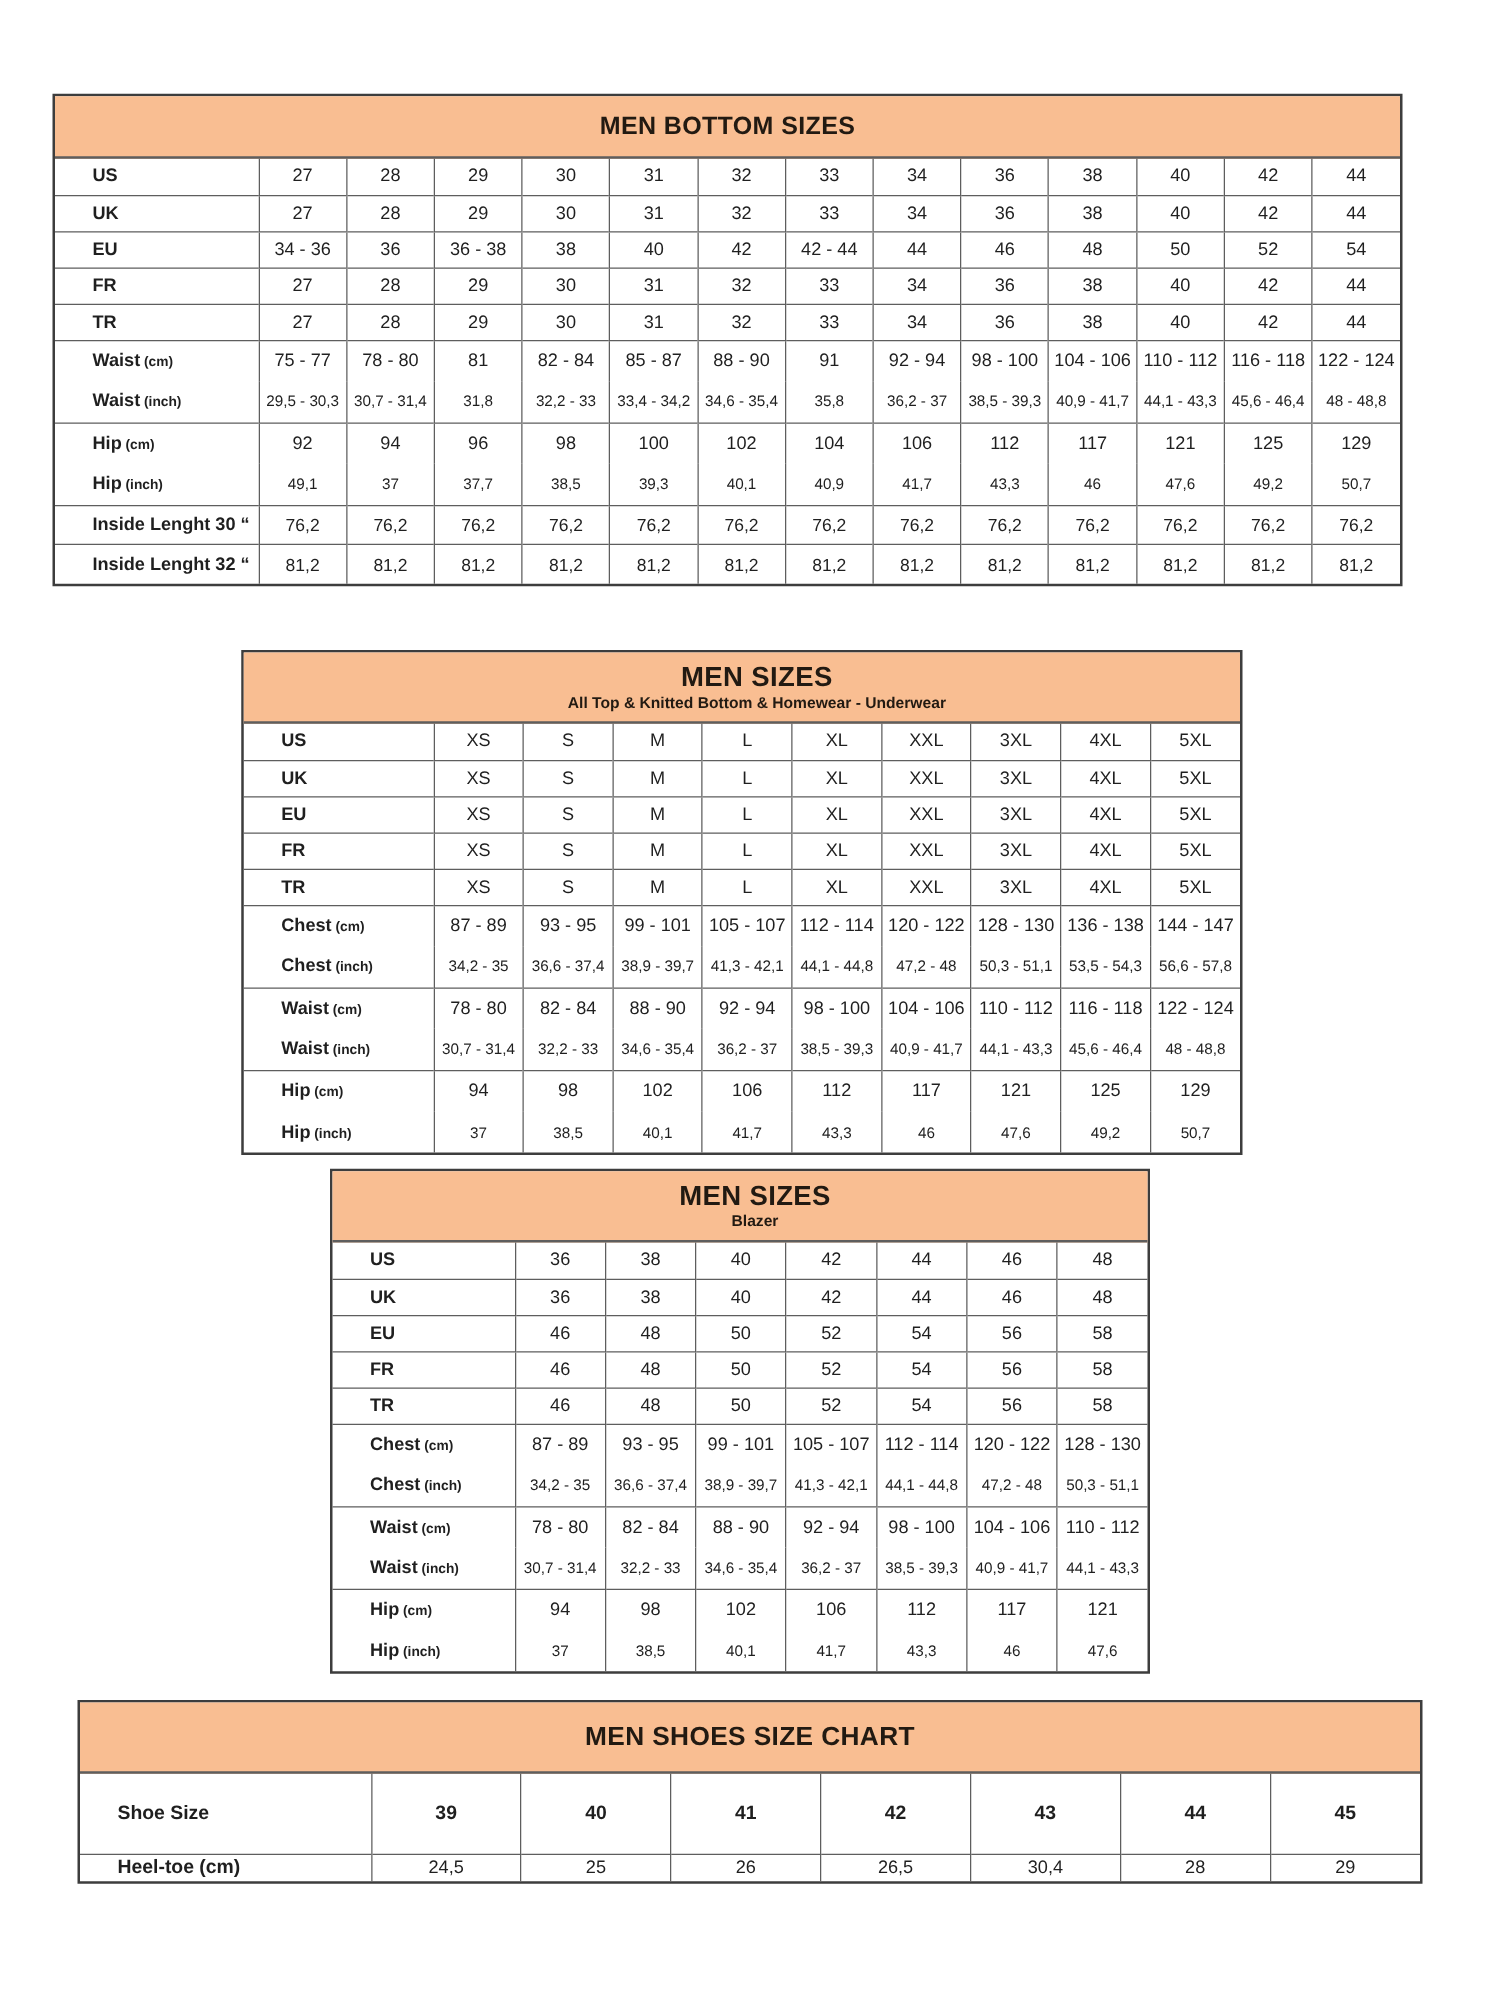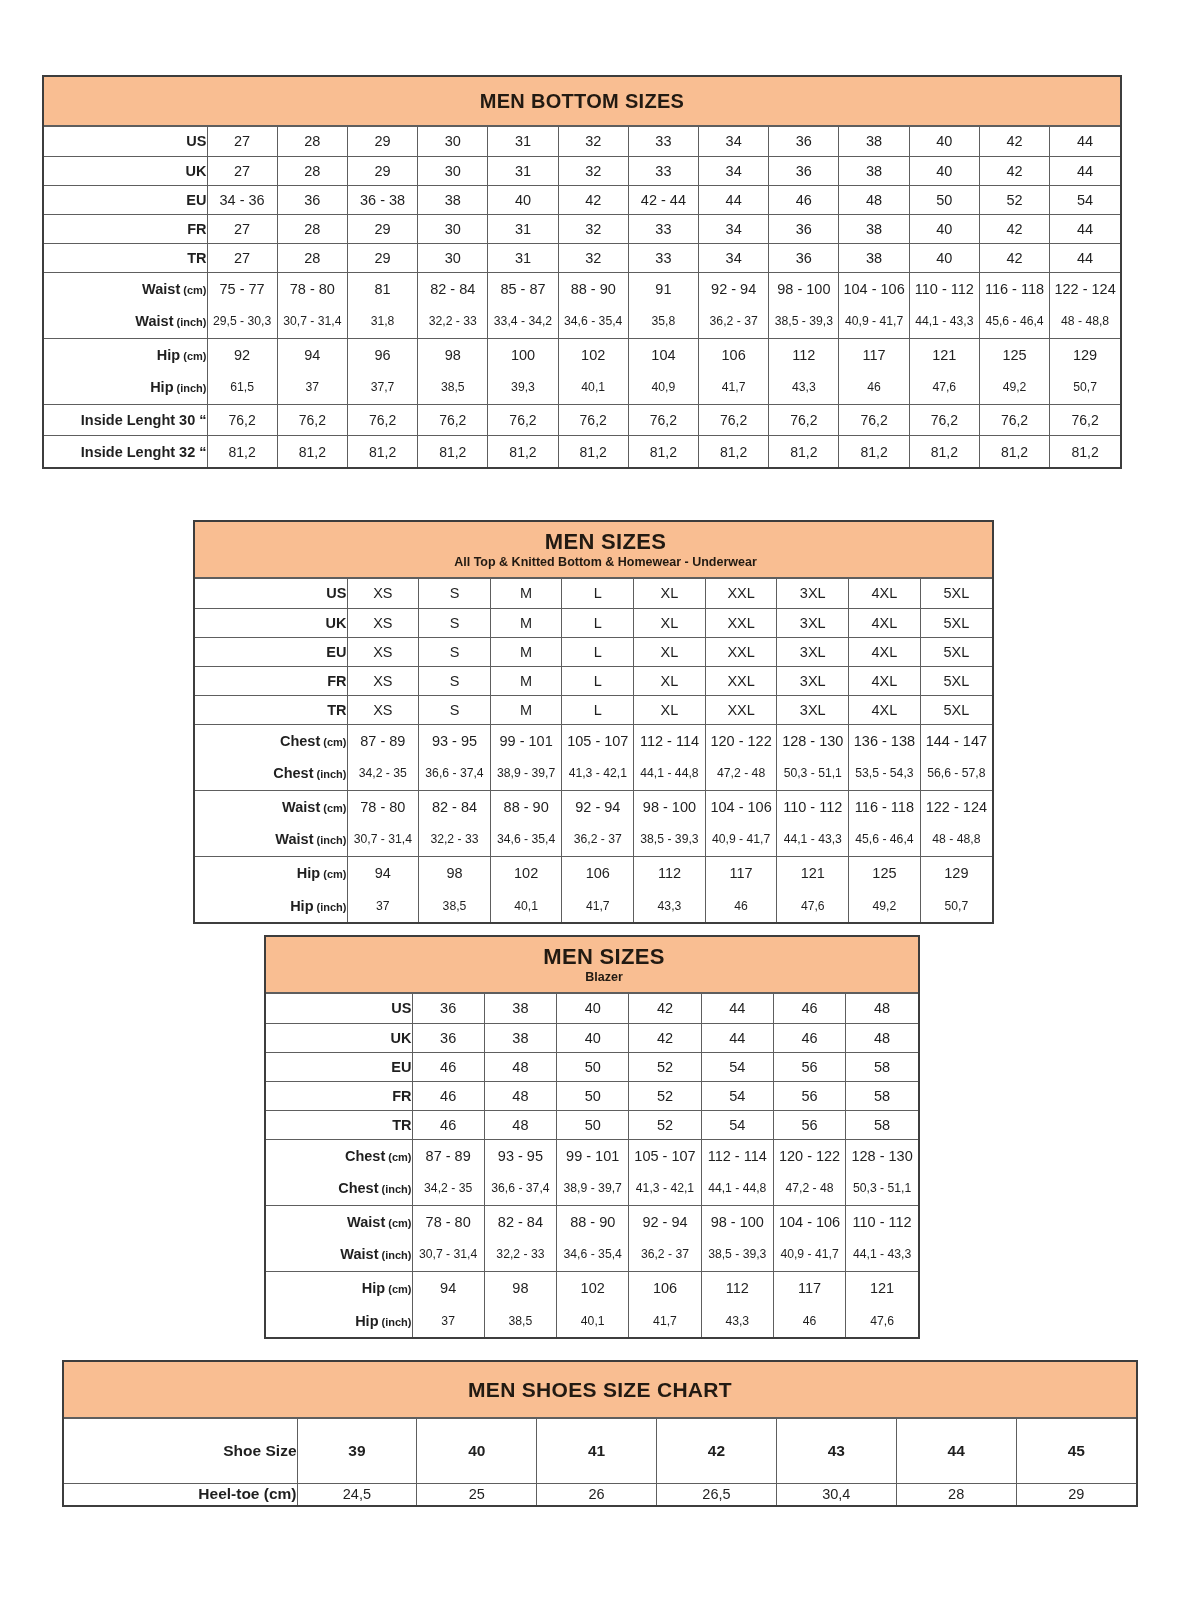--- a/index.html
+++ b/index.html
@@ -64,21 +64,21 @@
     vertical-align:middle;
     color:var(--text);
     overflow:hidden;
     white-space:nowrap;
   }
   td + td{border-left:1.5px solid var(--line);}
   tr.divider td{border-top:1.5px solid var(--line);}
   tr:first-child td{border-top:none !important;}
 
   td.label{
-    text-align:right;
+    text-align:left;
     padding-left:30px;
   }
   td.label .main{font-weight:bold;font-size:14.5px;}
   td.label .unit{font-weight:bold;font-size:11px;}
 
   
   tr.std td{height:29px;font-size:14.5px;}
   tr.cm  td{height:33px;font-size:14.5px;}
   tr.inch td{height:33px;font-size:12.2px;}
   tr.inside td{height:31.5px;font-size:14px;}
@@ -250,21 +250,21 @@
             <td class="val">104</td>
             <td class="val">106</td>
             <td class="val">112</td>
             <td class="val">117</td>
             <td class="val">121</td>
             <td class="val">125</td>
             <td class="val">129</td>
           </tr>
           <tr class="inch merged">
             <td class="label"><span class="main">Hip</span><span class="unit"> (inch)</span></td>
-            <td class="val">61,5</td>
+            <td class="val">49,1</td>
             <td class="val">37</td>
             <td class="val">37,7</td>
             <td class="val">38,5</td>
             <td class="val">39,3</td>
             <td class="val">40,1</td>
             <td class="val">40,9</td>
             <td class="val">41,7</td>
             <td class="val">43,3</td>
             <td class="val">46</td>
             <td class="val">47,6</td>

